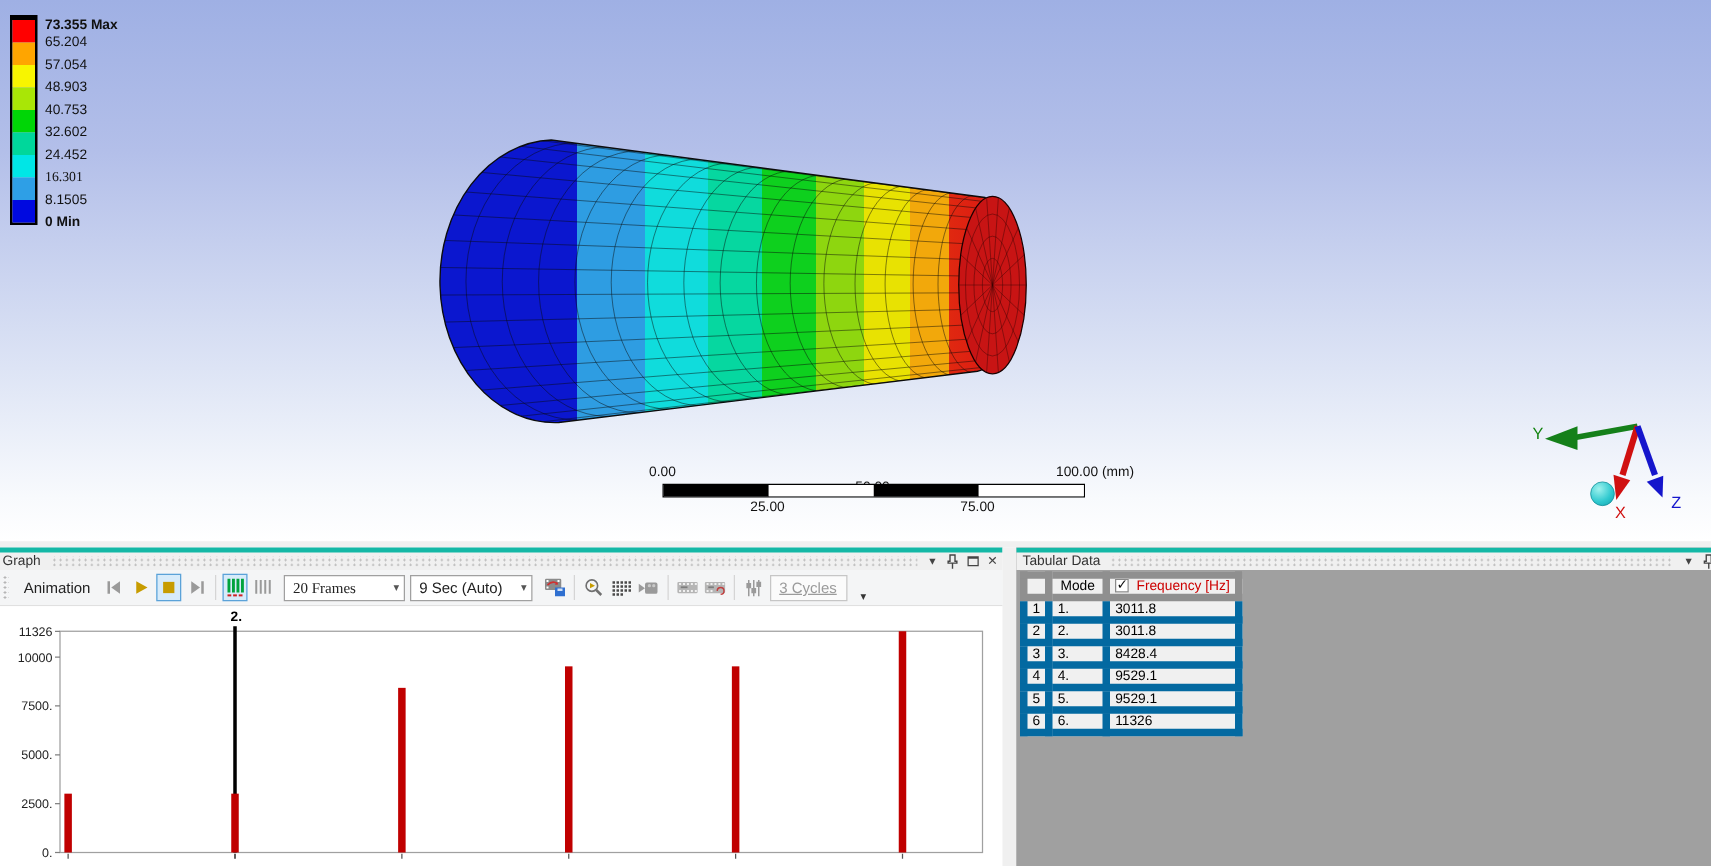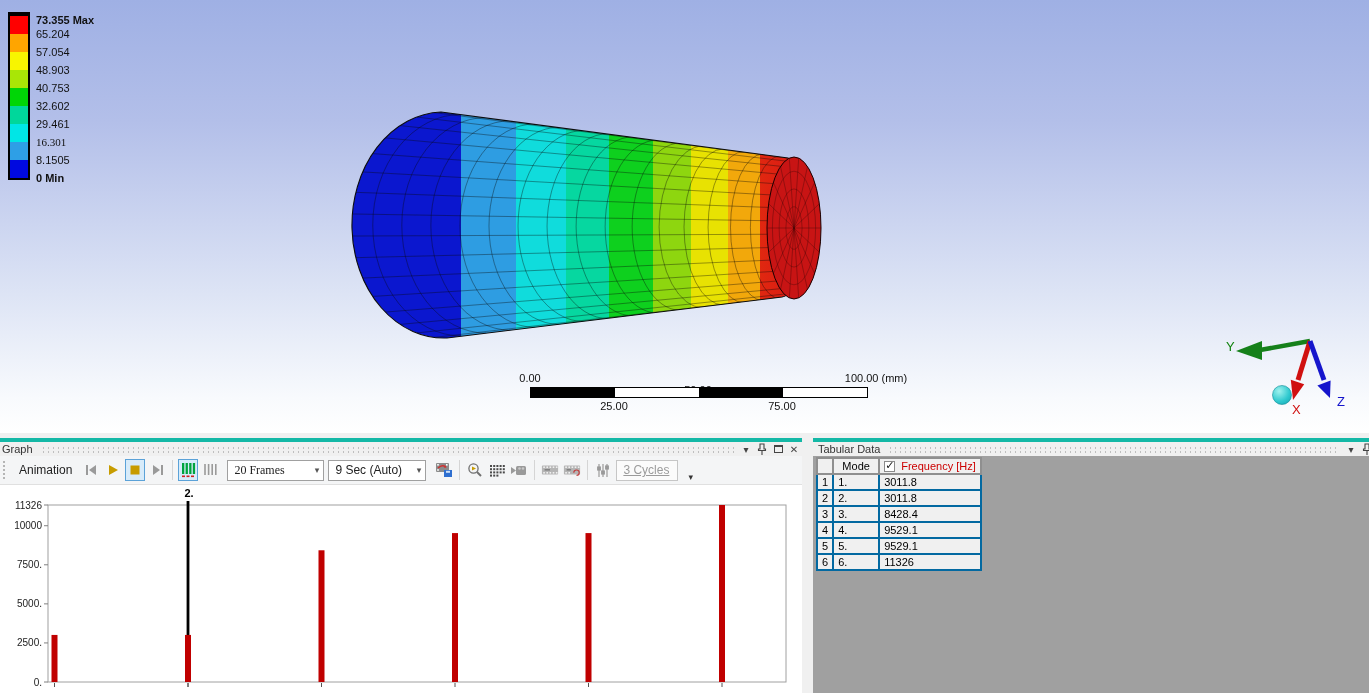--- a/index.html
+++ b/index.html
@@ -61,21 +61,21 @@
   .combo { height: 21px; background: #fff; border: 1px solid #a0a0a0; display: flex; align-items: center;
     font-size: 12px; color: #222; padding-left: 6px; margin: 0 2px; position: relative; }
   .combo .arrow { position: absolute; right: 4px; color: #555; font-size: 9px; }
   .combo.disabled { color: #9b9b9b; border-color: #c6c6c6; background: #fbfbfb; }
   .overflow-arrow { color: #333; font-size: 9px; margin-left: 8px; align-self: flex-end; padding-bottom: 2px; }
 
   .chart-region { position: relative; width: 802px; height: 207px; background: #fff; }
 
   
   .freq-table { position: absolute; left: 3px; top: 19px; border-collapse: collapse; background: #f0f0f0; }
-  .freq-table td, .freq-table th { border: 2px solid #0369a1; font-size: 11px; font-weight: normal;
+  .freq-table td, .freq-table th { border: 6px solid #0369a1; font-size: 11px; font-weight: normal;
     padding: 0 4px; height: 16px; background: #f0f0f0; white-space: nowrap; }
   .freq-table th { border-color: #8f8f8f; }
   .col-rownum { width: 14px; text-align: center; padding: 0 2px; }
   .col-mode  { width: 46px; }
   .col-freq  { width: 92px; }
   th.col-mode { text-align: center; }
   .freq-hdr-text { color: #cc0000; margin-left: 3px; }
   .checkbox { display: inline-block; width: 11px; height: 11px; background: #fff; border: 1px solid #8a8a8a;
     position: relative; vertical-align: -2px; }
   .checkbox::after { content: "✓"; position: absolute; left: 0px; top: -3px; font-size: 11px; color: #111; }
@@ -99,21 +99,21 @@
           <div class="legend-cell" style="background: rgb(46, 159, 230);"></div>
           <div class="legend-cell" style="background: rgb(0, 9, 224);"></div>
         </div>
       <div>
           <div class="legend-label bold" style="top: 8px;">73.355 Max</div>
           <div class="legend-label" style="top: 22px;">65.204</div>
           <div class="legend-label" style="top: 40px;">57.054</div>
           <div class="legend-label" style="top: 58px;">48.903</div>
           <div class="legend-label" style="top: 76px;">40.753</div>
           <div class="legend-label" style="top: 94px;">32.602</div>
-          <div class="legend-label" style="top: 112px;">29.461</div>
+          <div class="legend-label" style="top: 112px;">24.452</div>
           <div class="legend-label" style="top: 130px; font-family: Liberation Serif, serif;">16.301</div>
           <div class="legend-label" style="top: 148px;">8.1505</div>
           <div class="legend-label bold" style="top: 166px;">0 Min</div>
         </div>
     </div>
 
     <svg width="490" height="255" viewBox="0 0 490 255" style="position:absolute; left:340px; top:95px;">
       <defs>
         <linearGradient id="coneGrad" x1="0" y1="0" x2="1" y2="0">
           <stop offset="0" stop-color="#0b17cf"></stop>

